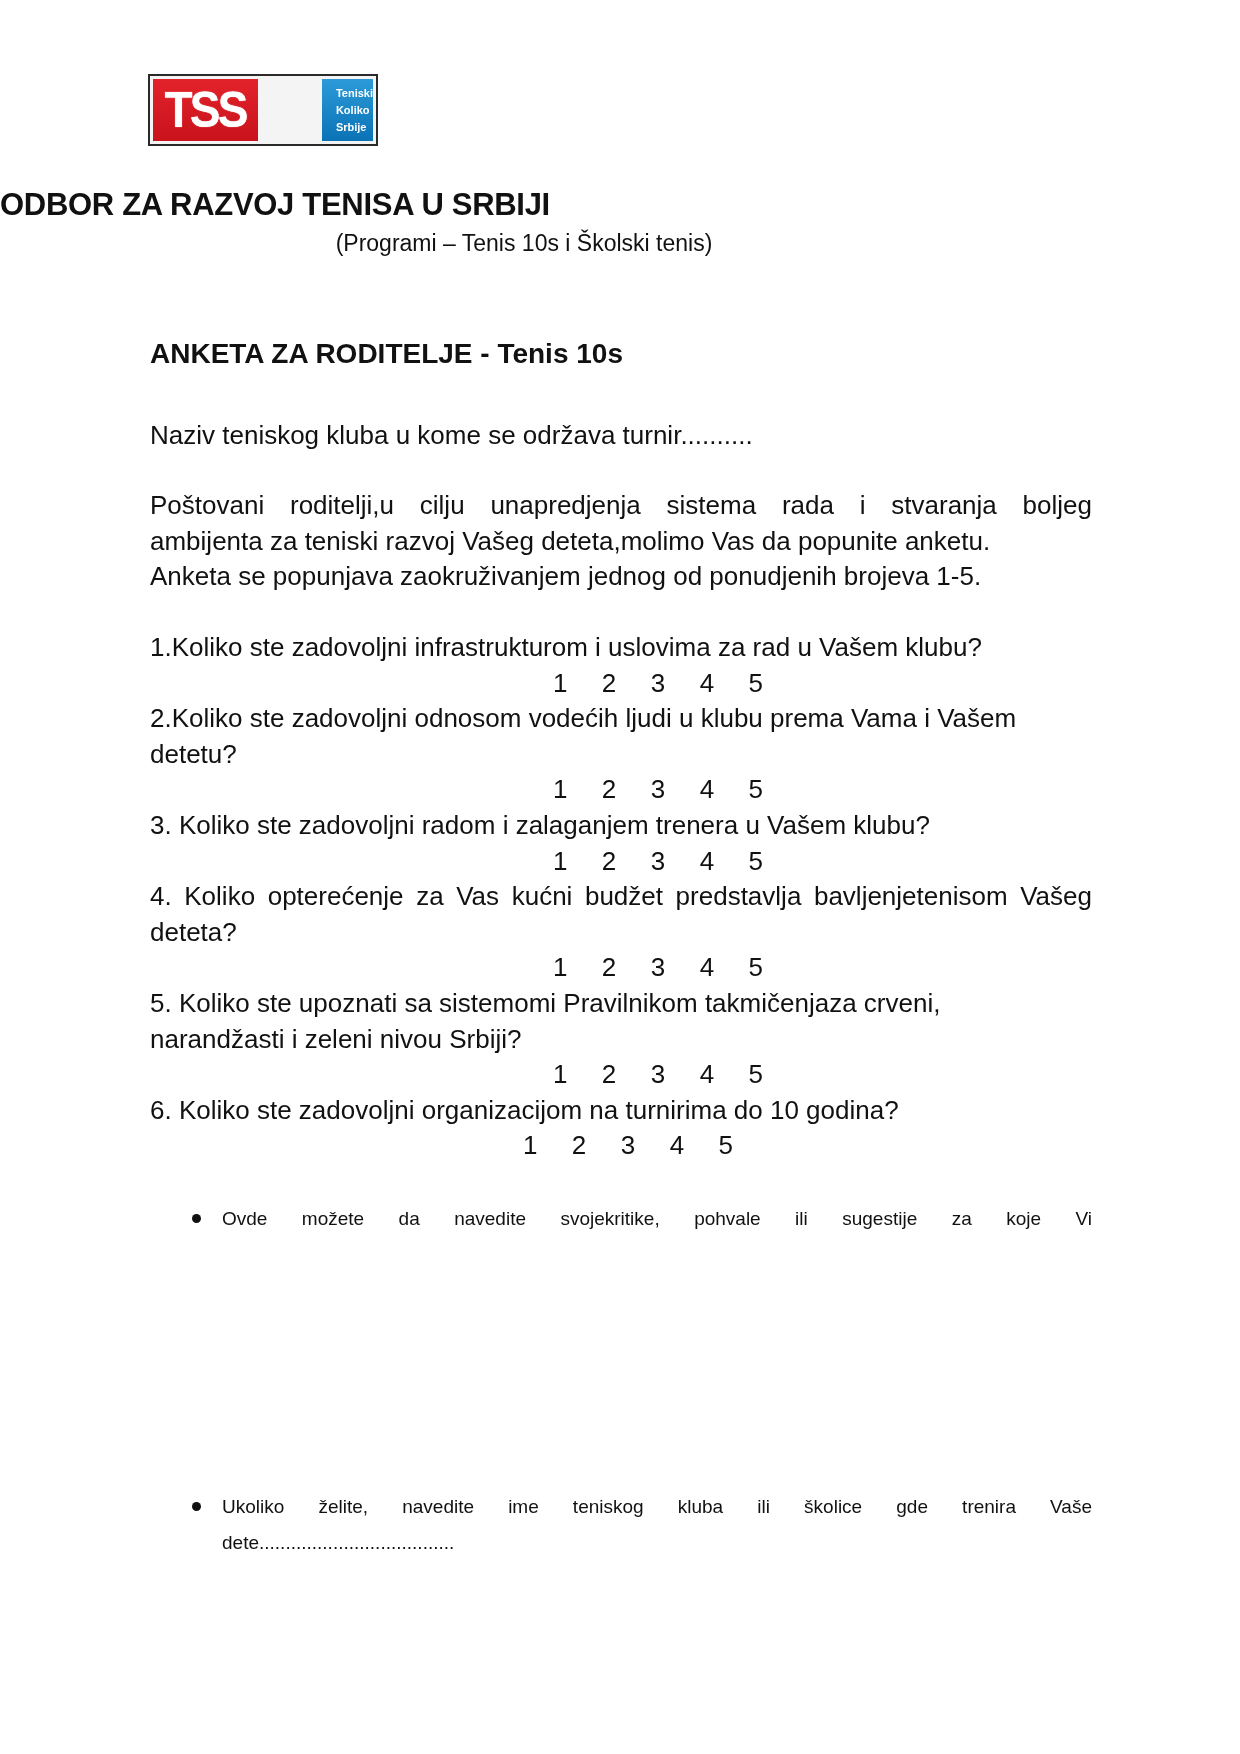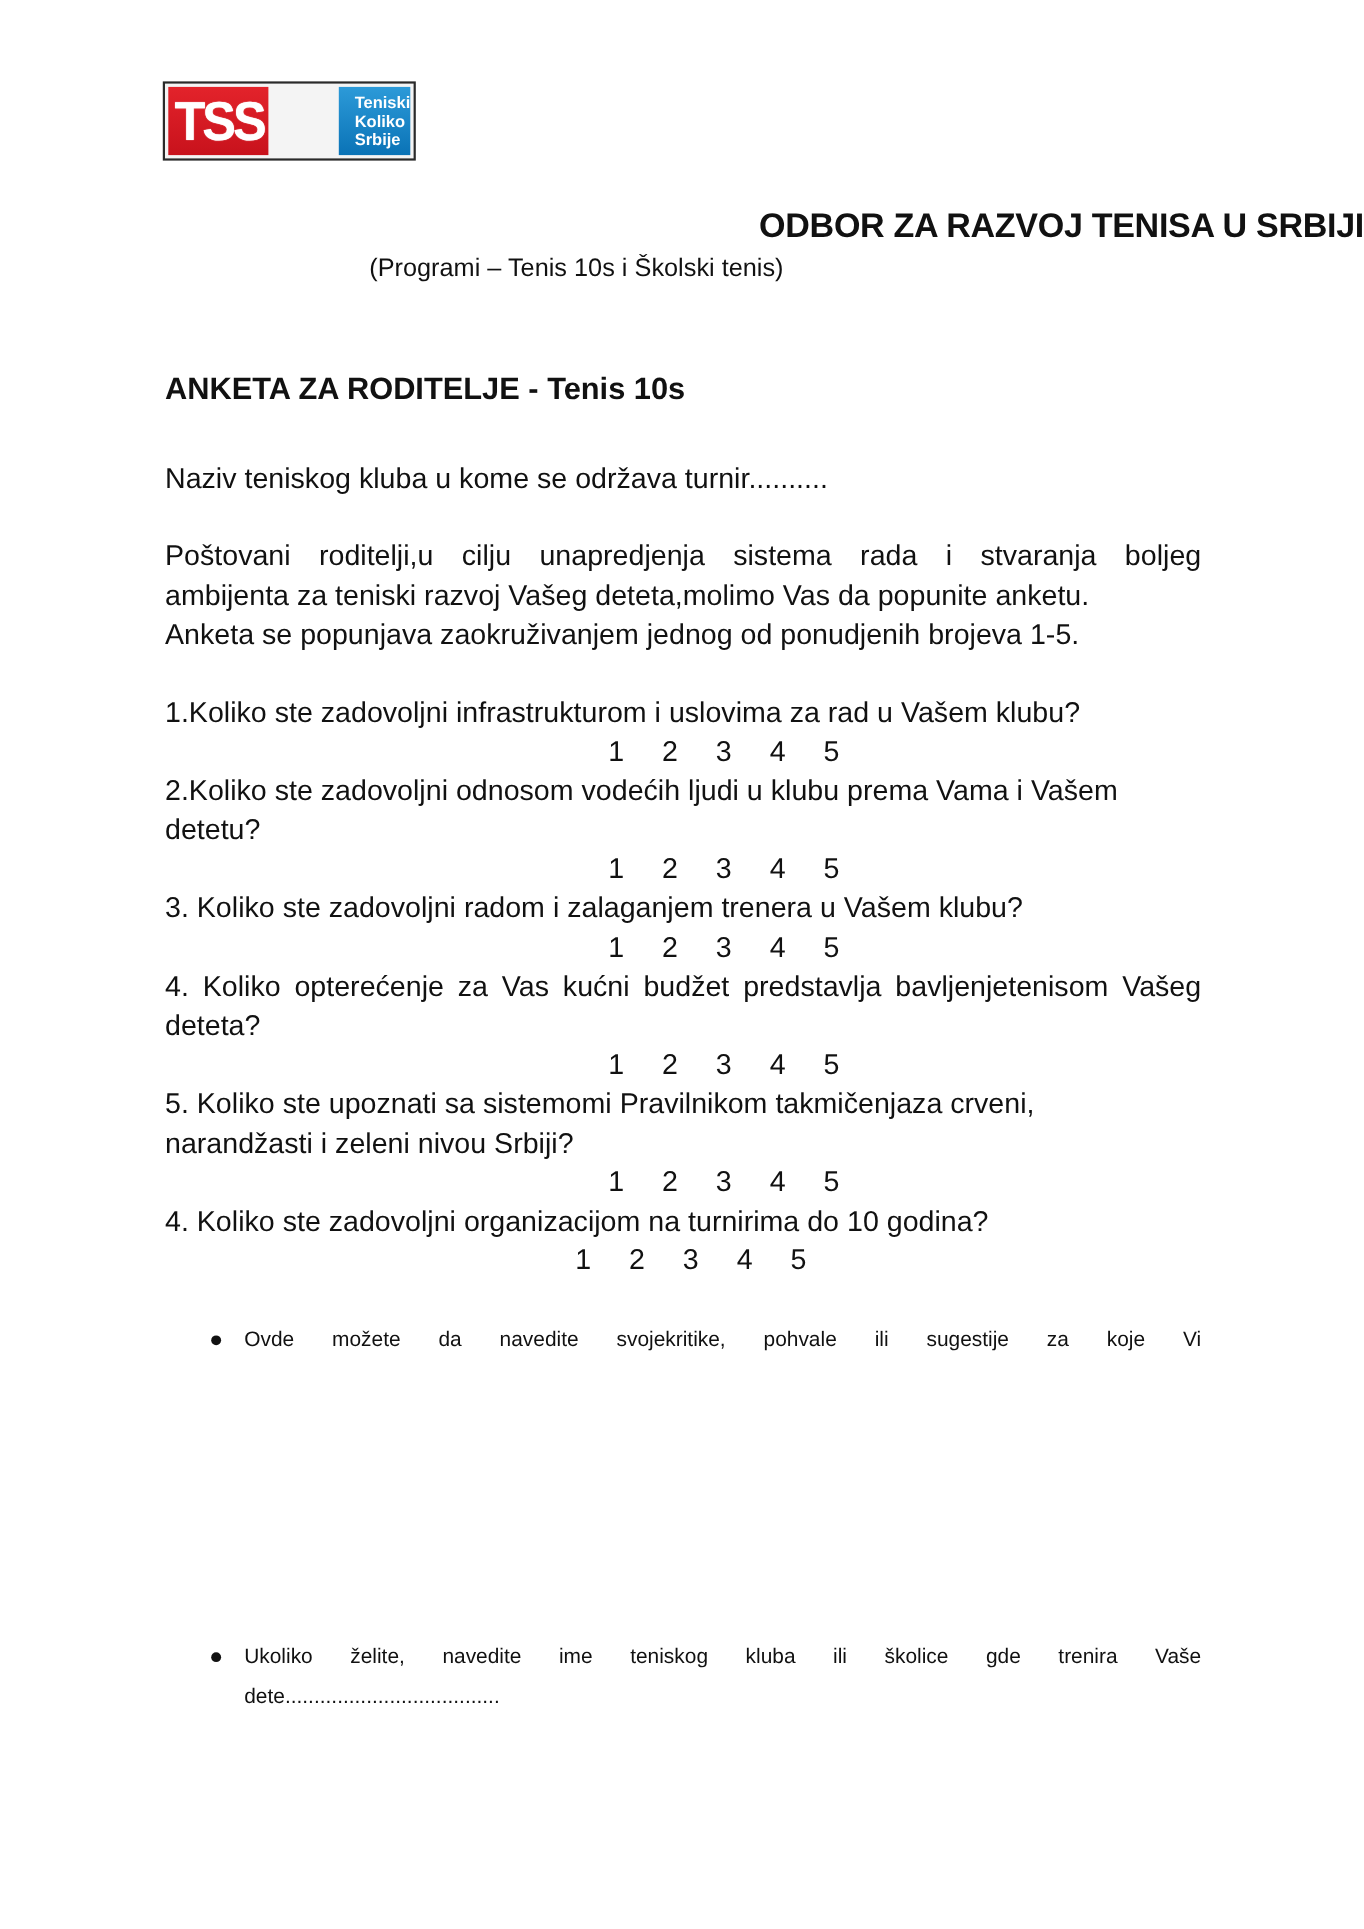--- a/index.html
+++ b/index.html
@@ -55,34 +55,34 @@
       transform: scaleX(0.92);
       text-shadow: 0 0 1px #ffffff;
     }
     .logo-blue {
       flex: 1;
       height: 100%;
       background: linear-gradient(180deg, #2c9ad8 0%, #0a73b6 100%);
       color: #ffffff;
       font-family: "Liberation Sans", sans-serif;
       font-weight: bold;
-      font-size: 15px;
+      font-size: 11px;
       line-height: 17px;
       padding: 6px 0 0 14px;
       box-sizing: border-box;
       margin-left: 44px;
     }
     .logo-blue div { display: block; }
 
     
     .title {
       position: absolute;
       left: 0; width: 1240px;
       top: 186px;
-      text-align: right;
+      text-align: left;
       font-weight: bold;
       font-size: 31px;
       line-height: 38px;
       letter-spacing: -0.3px;
     }
     .subtitle {
       position: absolute;
       left: 0; width: 1048px;
       top: 228px;
       text-align: center;
@@ -205,21 +205,21 @@
       <span class="scale">1  2  3  4  5</span>
     </div>
 
     <div>
       <span class="line">5. Koliko ste upoznati sa sistemomi Pravilnikom takmičenjaza crveni,</span>
       <span class="line">narandžasti i zeleni nivou Srbiji?</span>
       <span class="scale">1  2  3  4  5</span>
     </div>
 
     <div>
-      <span class="line">4. Koliko ste zadovoljni organizacijom na turnirima do 10 godina?</span>
+      <span class="line">6. Koliko ste zadovoljni organizacijom na turnirima do 10 godina?</span>
       <span class="scale last">1  2  3  4  5</span>
     </div>
   </div>
 
   <div class="bullet-item bullet-1">
     <span class="bullet-dot"></span>
     <div class="bullet-text">
       <span class="just-line">Ovde možete da navedite svojekritike, pohvale ili sugestije za koje Vi</span>
     </div>
   </div>

